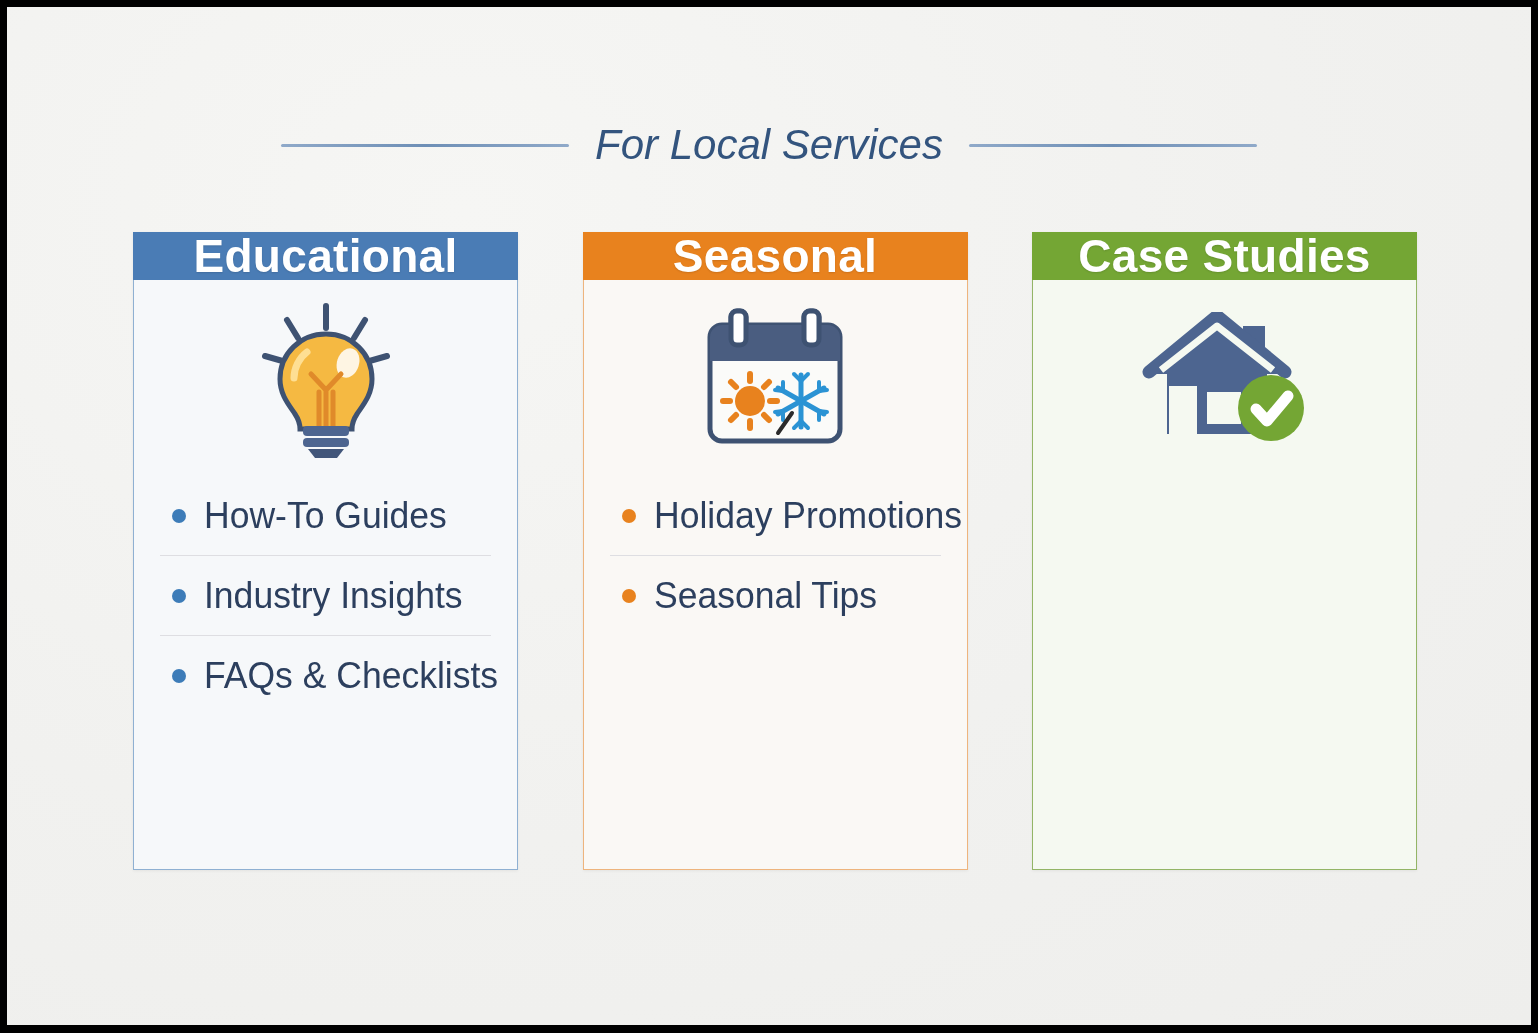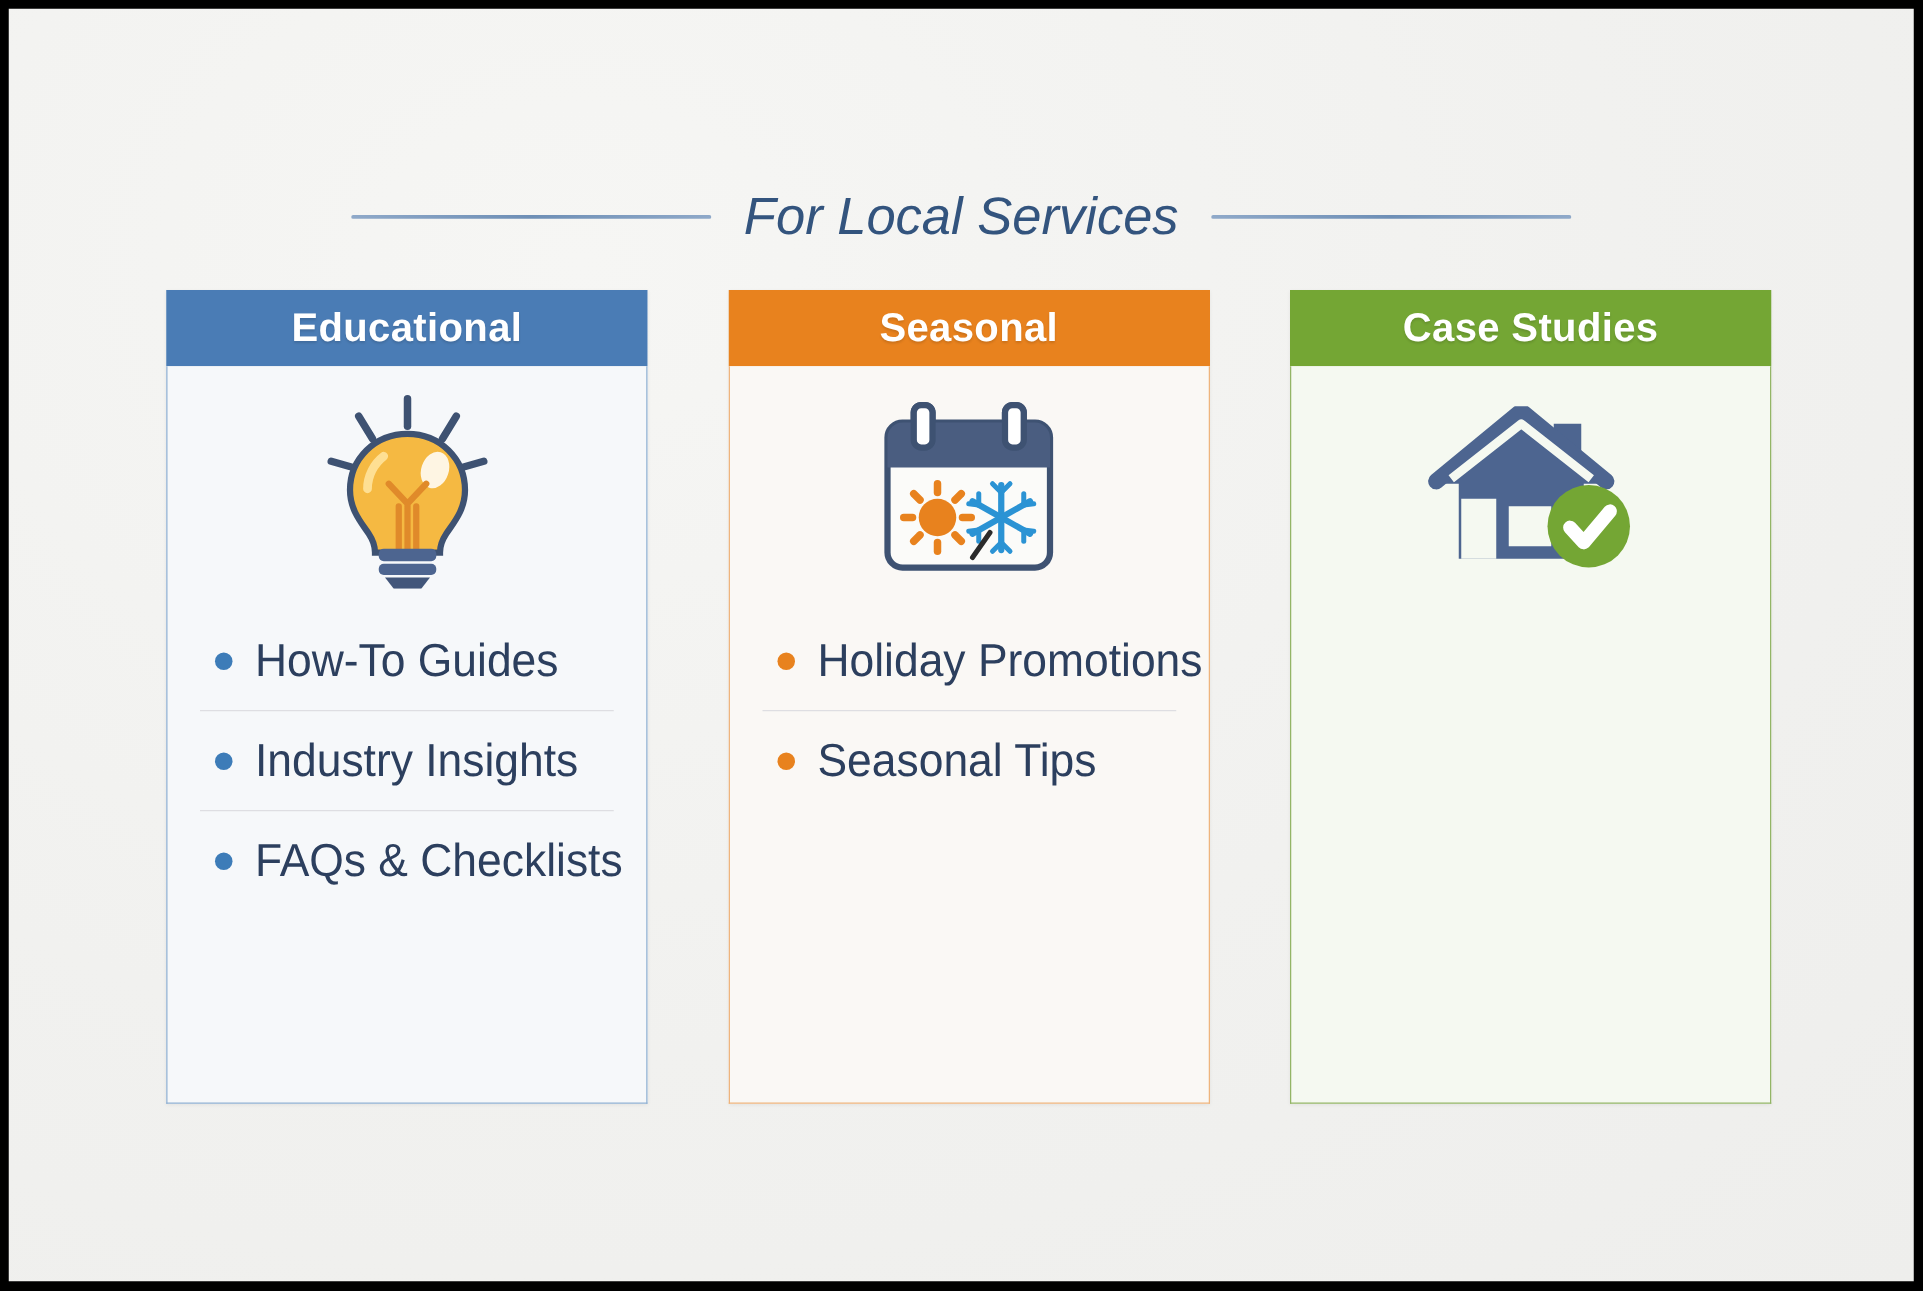--- a/index.html
+++ b/index.html
@@ -48,21 +48,21 @@
     letter-spacing: 0.5px;
     color: #2f4f79;
     transform: scaleX(0.93);
     transform-origin: center;
     white-space: nowrap;
   }
 
   .subtitle-row {
     position: absolute;
     left: 0;
-    top: 140px;
+    top: 112px;
     width: 100%;
     display: flex;
     align-items: center;
     justify-content: center;
     gap: 0;
   }
 
   .rule {
     height: 3px;
     width: 288px;
@@ -91,26 +91,26 @@
   }
 
   .card {
     width: 385px;
     display: flex;
     flex-direction: column;
     box-shadow: 0 1px 3px rgba(0,0,0,0.06);
   }
 
   .card-header {
-    height: 61px;
+    height: 48px;
     display: flex;
     align-items: center;
     justify-content: center;
     color: #ffffff;
-    font-size: 32px;
+    font-size: 46px;
     font-weight: bold;
     letter-spacing: 0.3px;
     text-shadow: 0 1px 2px rgba(0,0,0,0.13);
   }
 
   .card-body {
     flex: 1;
     border-left: 1.5px solid;
     border-right: 1.5px solid;
     border-bottom: 1.5px solid;

